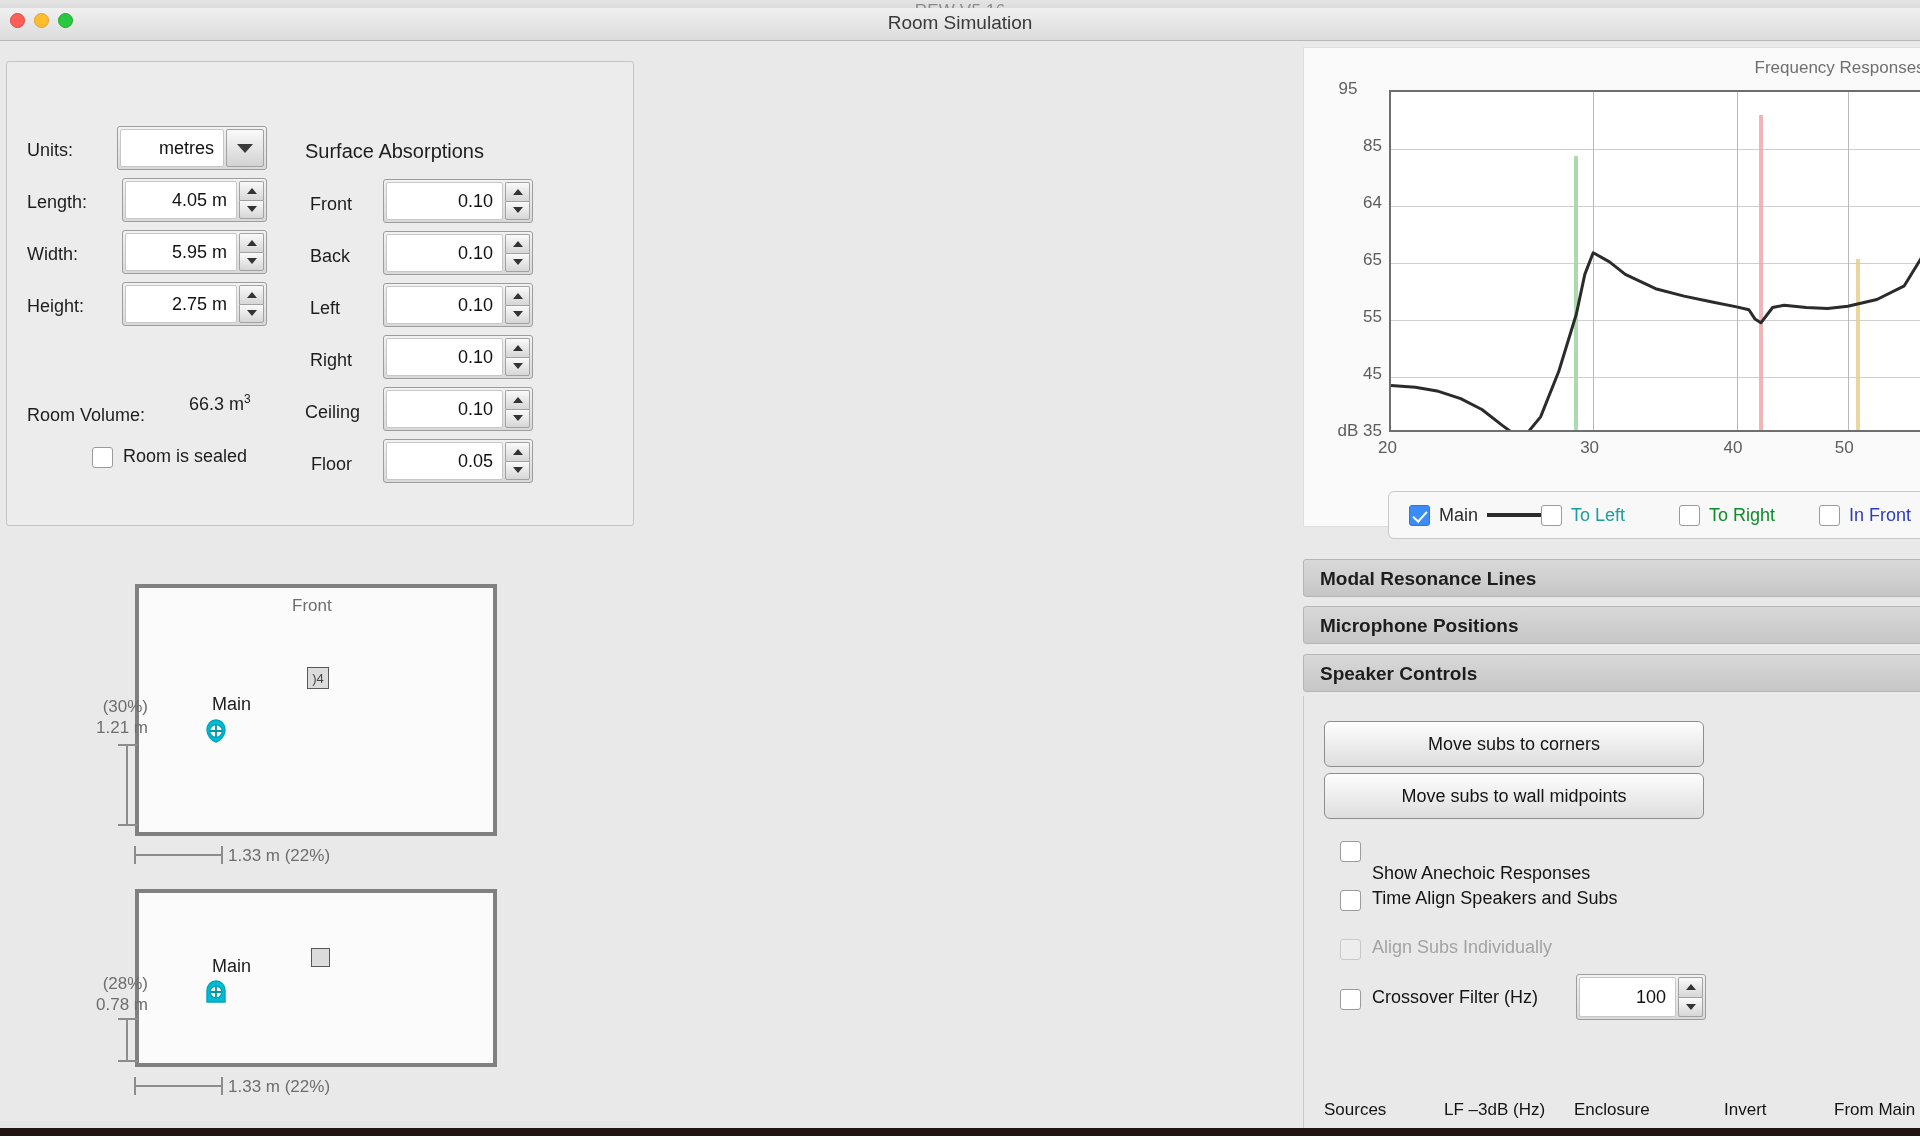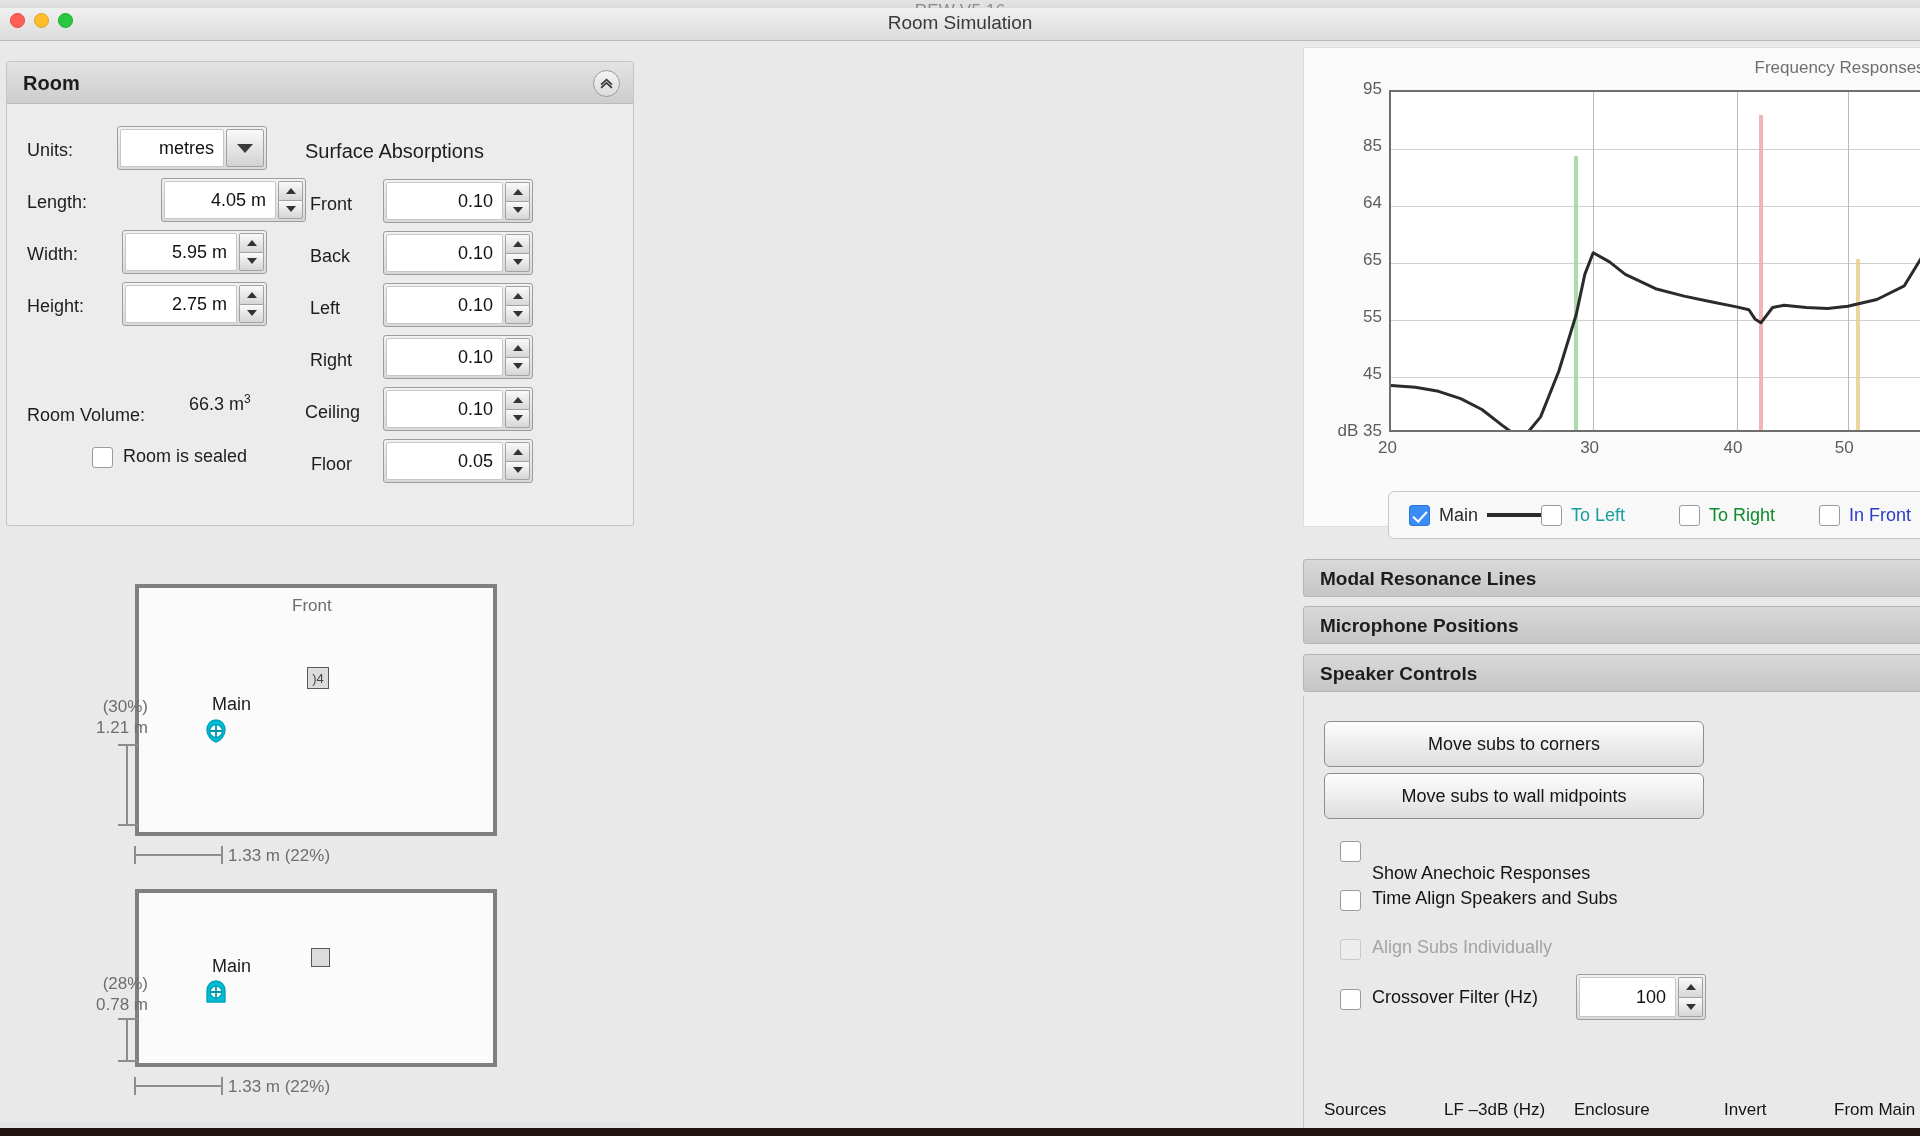--- a/index.html
+++ b/index.html
@@ -195,40 +195,31 @@
 
   <div class="dialog">
     <div class="dlg-titlebar"></div>
     <div class="dlg-title">Room Simulation</div>
 
     <div class="dlg-body">
 
       <div class="left-pane">
 
         <div class="room-group">
-          <div class="group-header">
-            <span class="gh-title">Room</span>
-            <div class="collapse-btn">
-              <svg class="chev" viewBox="0 0 12 12">
-                  <path d="M1 7 L6 2.5 L11 7" stroke="#3a3a3a" stroke-width="1.6" fill="none"></path>
-                  <path d="M1 10 L6 5.5 L11 10" stroke="#3a3a3a" stroke-width="1.6" fill="none"></path>
-                </svg>
-            </div>
-          </div>
 
           <span class="lbl" style="left:20px; top:78px;">Units:</span>
           <div class="field-wrap" style="left:110px; top:64px; width:150px; height:44px;">
             <div class="txt" style="flex:1;">metres</div>
             <div class="combo-arrow">
                 <div class="tri-dn-big"></div>
               </div>
           </div>
 
           <span class="lbl" style="left:20px; top:130px;">Length:</span>
-          <div class="field-wrap" style="left:115px; top:116px; width:145px; height:44px;margin-left:39px;">
+          <div class="field-wrap" style="left:115px; top:116px; width:145px; height:44px;">
             <div class="txt" style="flex:1;">4.05 m</div>
             <div class="spin">
               <div class="up">
                   <div class="tri-up"></div>
                 </div>
               <div class="dn">
                   <div class="tri-dn"></div>
                 </div>
             </div>
           </div>
@@ -430,21 +421,21 @@
                 <path d="M0.0 293.6 L24.3 295.3 L47.5 299.3 L69.7 306.7 L90.9 317.5 L111.3 333.4 L130.8 347.7 L149.6 324.9 L167.8 279.3 L185.3 222.3 L193.8 182.4 L202.2 160.7 L218.5 169.9 L234.3 182.4 L264.6 196.7 L293.1 204.1 L320.0 209.8 L345.6 214.9 L357.9 217.7 L363.9 226.9 L369.9 230.8 L381.6 215.5 L393.1 213.2 L415.3 215.5 L436.5 216.6 L456.8 214.3 L485.9 207.5 L513.3 193.8 L530.8 165.3 L539.4 131.1 L547.7 94.1 L556.0 76.9 L564.1 91.2 L579.9 128.3 L595.3 159.6 L610.1 179.6 L624.6 193.8 L638.6 205.2 L652.3 216.6 L665.6 226.3 L678.5 230.8 L691.2 232.6 L697.4 231.4 L703.5 225.1 L715.5 220.0 L727.2 214.3 L738.7 206.3 L749.9 196.7 L760.8 185.3 L771.6 168.2 L782.1 145.4 L792.3 116.8 L802.4 91.2 L812.3 75.2 L822.0 93.5 L831.5 108.3 L840.8 110.6 L849.9 119.7 L858.9 131.1 L867.7 142.5 L876.4 151.0 L884.9 155.0 L893.3 156.8 L901.6 153.9 L909.7 145.4 L917.6 131.1 L925.5 139.1 L933.2 162.4 L940.8 185.3 L948.3 166.4 L955.7 139.7 L963.0 114.0 L970.2 88.3 L977.2 58.1 L984.2 39.9 L991.1 59.9 L997.9 85.5 L1004.6 105.5 L1011.2 112.9 L1017.7 96.9 L1024.1 108.3 L1030.5 125.4 L1036.7 145.4 L1042.9 165.3 L1049.1 173.9 L1055.1 153.9 L1061.1 131.1 L1067.0 111.1 L1072.8 88.3 L1078.6 67.3 L1084.3 85.5 L1089.9 116.8 L1095.5 142.5 L1101.0 165.3 L1106.4 208.1 L1111.8 265.1 L1117.2 256.5 L1122.4 188.1 L1127.6 162.4 L1132.8 142.5 L1137.9 108.3 L1143.0 68.4 L1148.0 48.5 " fill="none" stroke="#2b2b2b" stroke-width="3" stroke-linejoin="round"></path>
               </svg>
             </div>
           <div id="yticks">
               <div class="ylab" style="top: 373px; left: 10px; width: 68px; text-align: right;">dB 35</div>
               <div class="ylab" style="top: 316px; left: 10px; width: 68px; text-align: right;">45</div>
               <div class="ylab" style="top: 259px; left: 10px; width: 68px; text-align: right;">55</div>
               <div class="ylab" style="top: 202px; left: 10px; width: 68px; text-align: right;">65</div>
               <div class="ylab" style="top: 145px; left: 10px; width: 68px; text-align: right;">64</div>
               <div class="ylab" style="top: 88px; left: 10px; width: 68px; text-align: right;">85</div>
-              <div class="ylab" style="top: 31px; left: 10px; width: 68px; text-align: right;">95</div>
+              <div class="ylab" style="top: 31px; left: 10px; width: 68px; text-align: center;">95</div>
             </div>
           <div id="xticks">
               <div class="xlab" style="top: 390px; left: 74px;">20</div>
               <div class="xlab" style="top: 390px; left: 276.153px;">30</div>
               <div class="xlab" style="top: 390px; left: 419.582px;">40</div>
               <div class="xlab" style="top: 390px; left: 530.835px;">50</div>
             </div>
         </div>
 
         <div class="legend-box" id="legend">

